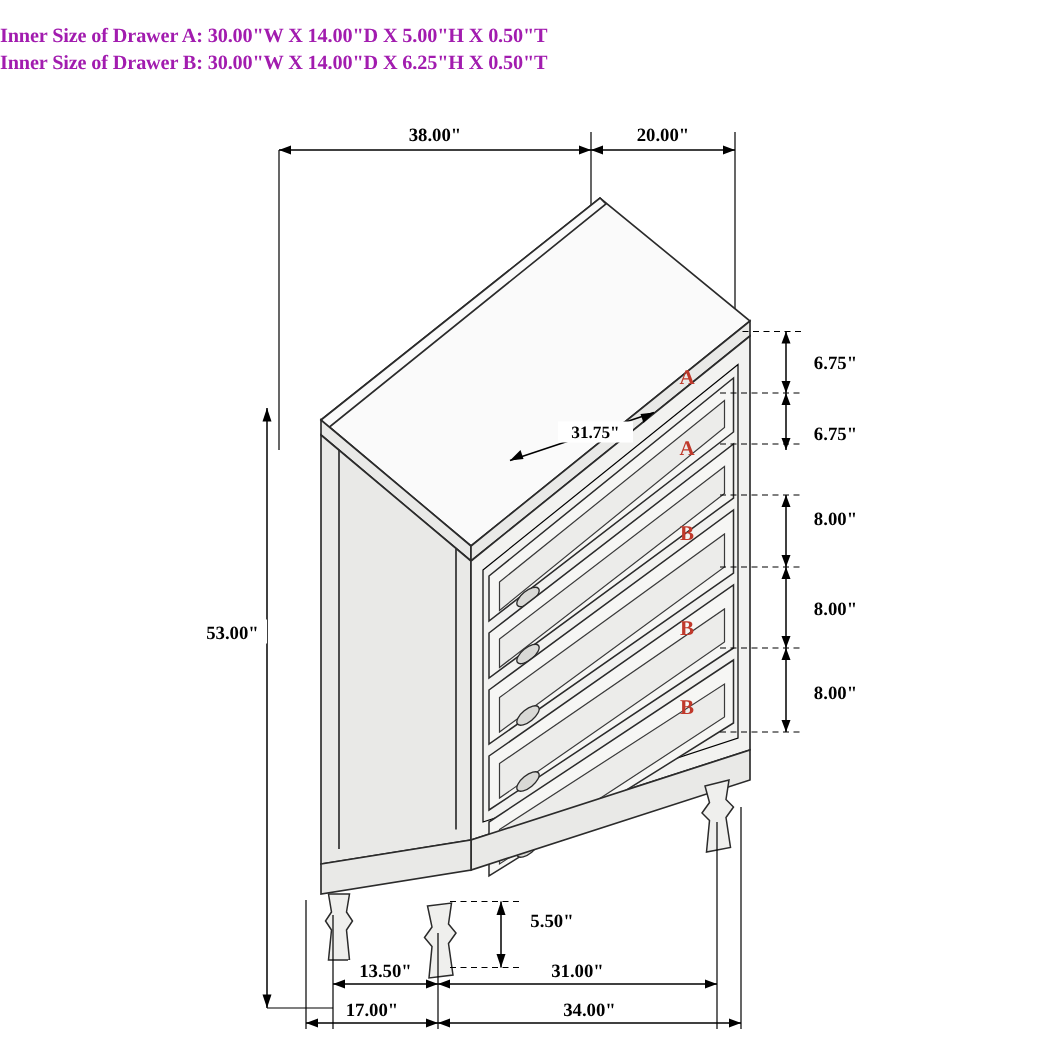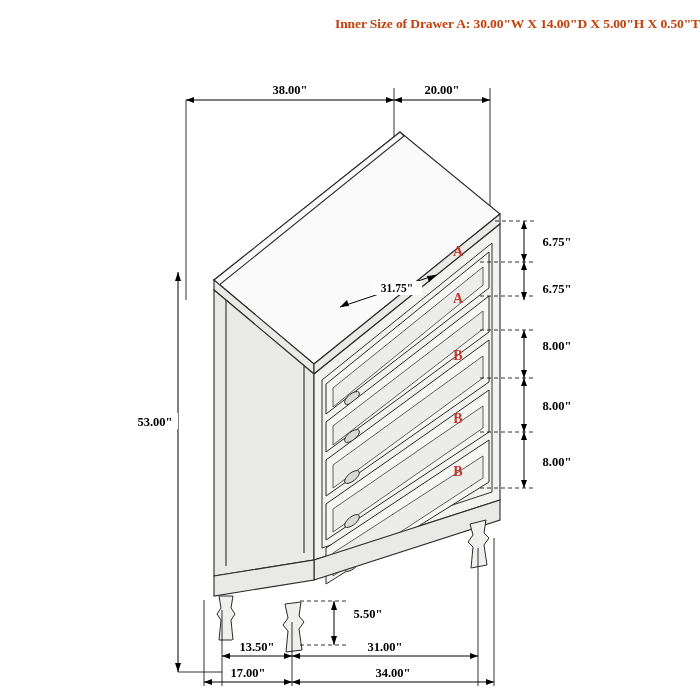--- a/index.html
+++ b/index.html
@@ -15,26 +15,26 @@
     overflow: hidden;
   }
   #stage {
     position: relative;
     width: 700px;
     height: 700px;
   }
   .hdr {
     position: absolute;
     width: 700px;
-    text-align: right;
+    text-align: left;
     font-family: "Liberation Serif", serif;
     font-weight: bold;
     font-size: 13.5px;
     letter-spacing: -0.1px;
-    color: #c2410c;
+    color: #a21caf;
   }
   #hdr1 { top: 16px; }
   #hdr2 { top: 34px; }
 
   svg#drawing {
     position: absolute;
     left: 0;
     top: 0;
     width: 700px;
     height: 700px;
@@ -68,20 +68,21 @@
   .drawer-in { fill: #ececea; stroke: #3a3a3a; stroke-width: 0.8; }
   .knob { fill: #d9d9d6; stroke: #2b2b2b; stroke-width: 0.9; }
   .leg { fill: #efefed; stroke: #2b2b2b; stroke-width: 1.0; }
 </style>
 </head>
 <body>
 
 <div id="stage">
 
   <div class="hdr" id="hdr1">Inner Size of Drawer A: 30.00"W X 14.00"D X 5.00"H X 0.50"T</div>
+  <div class="hdr" id="hdr2">Inner Size of Drawer B: 30.00"W X 14.00"D X 6.25"H X 0.50"T</div>
 
   <svg id="drawing" viewBox="0 0 700 700">
 
     <g>
 
       <line class="ln-thin" x1="186" y1="100" x2="186" y2="300"></line>
       <line class="ln-thin" x1="394" y1="88" x2="394" y2="142"></line>
       <line class="ln-thin" x1="490" y1="88" x2="490" y2="218"></line>
 
       <line class="ln" x1="186" y1="100" x2="394" y2="100"></line>

